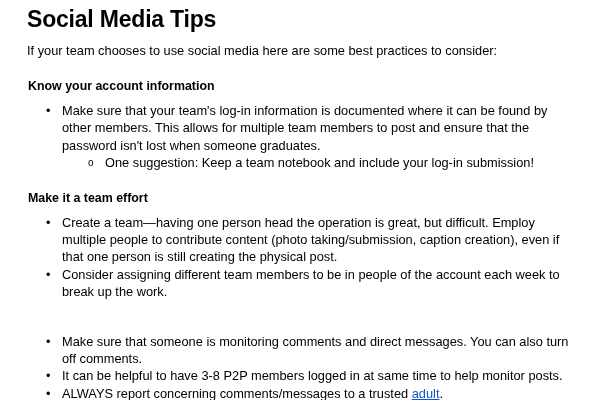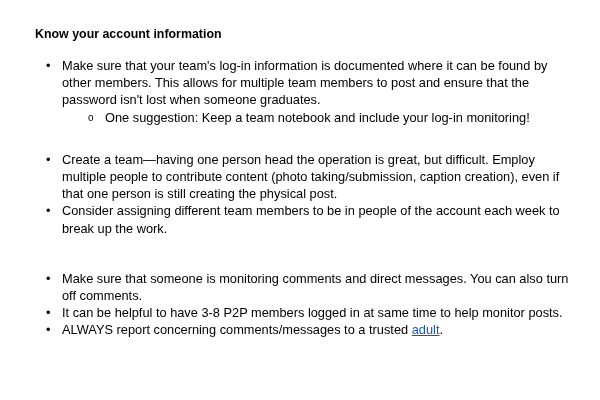--- a/index.html
+++ b/index.html
@@ -46,21 +46,21 @@
   }
 
   .section {
     padding-top: 18px;
   }
 
   .section-heading {
     font-size: 12.4px;
     font-weight: bold;
     line-height: 16px;
-    margin: 8px;
+    margin: 1px;
   }
 
   ul.bullets {
     list-style: none;
     margin: 0;
     padding: 0;
     padding-top: 7px;
   }
 
   ul.bullets > li.bullet {
@@ -110,39 +110,42 @@
   }
 
   .sec-spaced { padding-top: 26px; }
 </style>
 </head>
 <body>
 
 <div class="page">
   <div class="content">
 
+    <h1 class="doc-title">Social Media Tips</h1>
 
+    <p class="intro">If your team chooses to use social media here are some best practices to consider:</p>
 
     <div class="section">
       <h2 class="section-heading">Know your account information</h2>
       <ul class="bullets">
         <li class="bullet">
           <span class="disc">•</span>
           <span>Make sure that your team's log-in information is documented where it can be found by other members. This allows for multiple team members to post and ensure that the password isn't lost when someone graduates.</span>
           <ul class="subbullets">
             <li class="subbullet">
               <span class="circ">o</span>
-              <span>One suggestion: Keep a team notebook and include your log-in monitoring!</span>
+              <span>One suggestion: Keep a team notebook and include your log-in submission!</span>
             </li>
           </ul>
         </li>
       </ul>
     </div>
 
     <div class="section">
+      <h2 class="section-heading">Make it a team effort</h2>
       <ul class="bullets">
         <li class="bullet">
           <span class="disc">•</span>
           <span>Create a team—having one person head the operation is great, but difficult. Employ multiple people to contribute content (photo taking/submission, caption creation), even if that one person is still creating the physical post.</span>
         </li>
         <li class="bullet">
           <span class="disc">•</span>
           <span>Consider assigning different team members to be in people of the account each week to break up the work.</span>
         </li>
       </ul>

